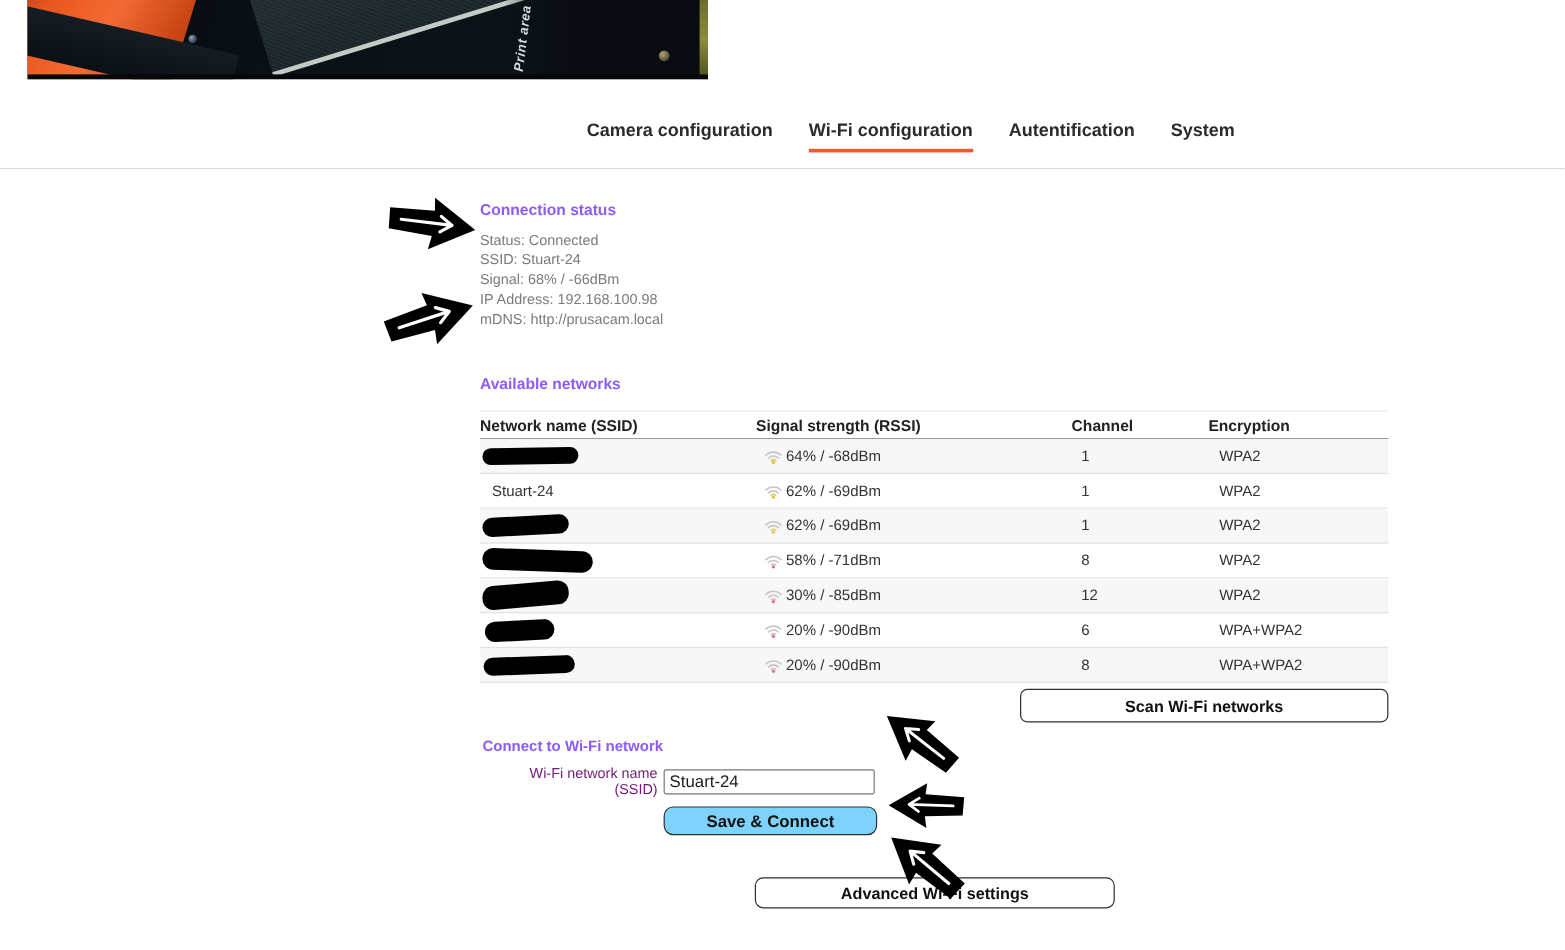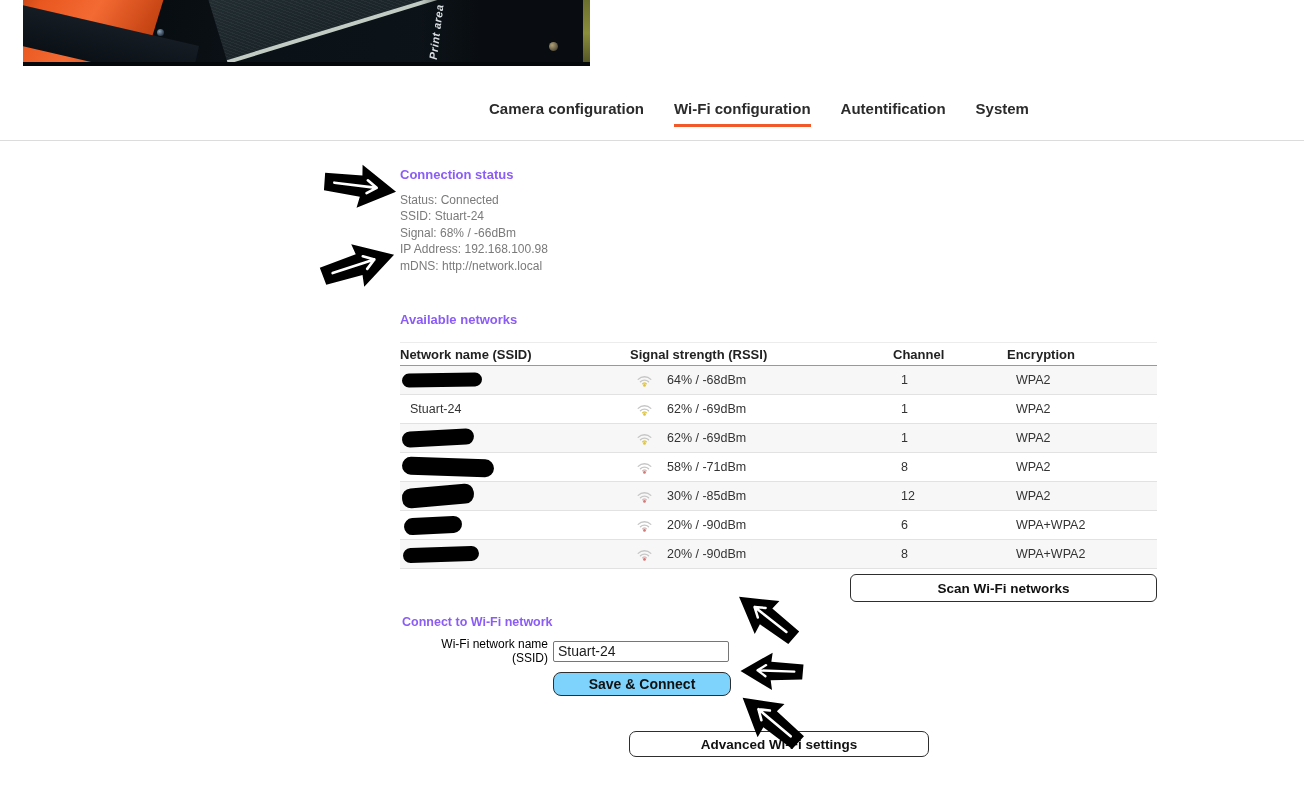--- a/index.html
+++ b/index.html
@@ -44,34 +44,34 @@
   .arrow{position:absolute;z-index:5;pointer-events:none;}
   
   .networks{position:absolute;left:400px;top:312px;width:757px;}
   .networks .sec-title{margin-bottom:15px;}
   .tbl-header,.tbl-row{display:grid;grid-template-columns:230px 263px 114px 150px;align-items:center;}
   .tbl-header{border-top:1px solid #ececec;border-bottom:1px solid #999;height:22px;}
   .tbl-header div{font-size:13px;font-weight:bold;color:#222;}
   .tbl-row{height:28px;border-bottom:1px solid #e2e2e2;font-size:12.5px;color:#333;cursor:pointer;}
   .tbl-row.odd{background:#f7f7f7;}
   .cell-ssid{padding-left:10px;}
-  .cell-signal{display:flex;align-items:center;gap:15px;padding-left:7px;}
+  .cell-signal{display:flex;align-items:center;gap:3px;padding-left:7px;}
   .cell-channel{padding-left:8px;}
   .cell-enc{padding-left:9px;}
   .redact{background:#000;border-radius:9px;}
   .wifi{flex:0 0 auto;}
   .wifi path{fill:none;stroke:#c6c6c6;stroke-width:1.4;stroke-linecap:round;}
   .wifi circle{fill:#c6c6c6;}
   .scan-btn{display:block;margin:5px 0 0 450px;width:307px;height:28px;background:#fff;
     border:1px solid #2e2e2e;border-radius:6px;font-family:inherit;font-size:13.5px;font-weight:bold;color:#111;cursor:pointer;}
   
   .connect{position:absolute;left:402px;top:615px;width:340px;}
   .connect .sec-title{font-size:12.5px;margin-bottom:8px;}
   .frm-row{display:flex;align-items:center;margin-bottom:4px;}
-  .frm-label{flex:0 0 146px;text-align:right;font-size:12px;color:#000000;margin-right:5px;}
+  .frm-label{flex:0 0 146px;text-align:right;font-size:12px;color:#701a75;margin-right:5px;}
   .frm-input{width:166px;height:19px;border:1px solid #767676;border-radius:2px;padding:0 4px;
     font-family:inherit;font-size:14px;color:#1c1c1c;}
   .save-btn{margin:3px 0 0 151px;width:178px;height:24px;background:#7dd3fc;border:1px solid #2e2e2e;
     border-radius:8px;font-family:inherit;font-size:14px;font-weight:bold;color:#111;cursor:pointer;}
   .adv-btn{position:absolute;left:629px;top:731px;width:300px;height:26px;background:#fff;
     border:1px solid #2e2e2e;border-radius:7px;font-family:inherit;font-size:13.5px;font-weight:bold;color:#111;cursor:pointer;}
 </style>
 </head>
 <body>
 
@@ -95,21 +95,21 @@
   <div class="tab">System</div>
 </div>
 <div class="rule"></div>
 
 <div class="status">
   <div class="sec-title">Connection status</div>
   <div class="status-line">Status: Connected</div>
   <div class="status-line">SSID: Stuart-24</div>
   <div class="status-line">Signal: 68% / -66dBm</div>
   <div class="status-line">IP Address: 192.168.100.98</div>
-  <div class="status-line">mDNS: http://network.local</div>
+  <div class="status-line">mDNS: http://prusacam.local</div>
 </div>
 
 <div class="networks">
   <div class="sec-title">Available networks</div>
   <div class="tbl-header">
     <div>Network name (SSID)</div>
     <div>Signal strength (RSSI)</div>
     <div>Channel</div>
     <div>Encryption</div>
   </div>

